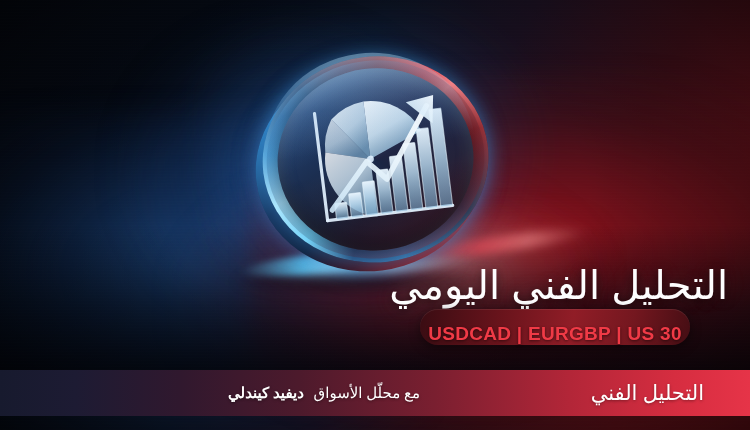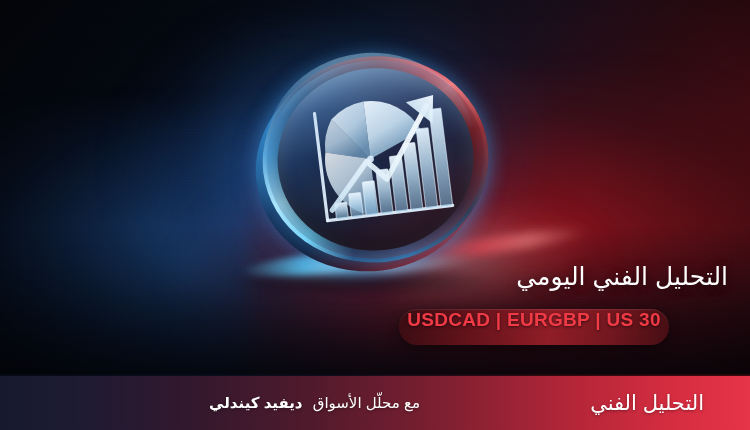--- a/index.html
+++ b/index.html
@@ -322,78 +322,79 @@
     background: radial-gradient(ellipse at 50% 50%,
       rgba(0,0,0,0.62) 0%, rgba(0,0,0,0.28) 48%, rgba(0,0,0,0) 78%);
     filter: blur(6px);
   }
 
   
   .headline {
     position: absolute;
     right: 22px;
     top: 262px;
-    font-size: 25px;
+    font-size: 40px;
     font-weight: 400;
     letter-spacing: 0.5px;
     color: #fdfdfe;
     text-shadow: 0 2px 10px rgba(0,0,0,0.65), 0 0 22px rgba(255,190,190,0.18);
     white-space: nowrap;
     direction: rtl;
   }
 
   
   .badge {
     position: absolute;
-    left: 399px;
+    left: 420px;
     top: 309px;
     width: 270px;
     height: 36px;
     border-radius: 18px;
     background: linear-gradient(100deg,
       rgba(58,12,18,0.92) 0%,
       rgba(108,20,28,0.95) 30%,
       rgba(150,30,40,0.95) 56%,
       rgba(120,24,32,0.95) 78%,
       rgba(72,14,20,0.92) 100%);
     box-shadow:
       inset 0 1px 0 rgba(255,255,255,0.08),
       0 3px 12px rgba(0,0,0,0.45);
     display: flex;
-    align-items: flex-start;
+    align-items: flex-end;
     justify-content: center;
   }
   .badge-text {
     font-size: 19px;
     font-weight: bold;
     color: #f03a46;
     letter-spacing: 0.3px;
     direction: ltr;
     text-shadow: 0 1px 3px rgba(0,0,0,0.55);
     white-space: nowrap;
   }
 
   
   .bottom-bar {
     position: absolute;
     left: 0;
     right: 0;
-    bottom: 0;
-    height: 54px;
+    bottom: 14px;
+    height: 46px;
     background: linear-gradient(90deg,
       #171a2e 0%,
       #1d1b33 10%,
       #30182e 24%,
       #4d1a2c 40%,
       #7a1f30 58%,
       #b32638 76%,
       #d62d40 90%,
       #e63448 100%);
     display: flex;
     align-items: center;
+    font-family: Liberation Serif, serif;
   }
   .bar-credit {
     position: absolute;
     right: 330px;
     font-size: 15px;
     color: #ffffff;
     white-space: nowrap;
     direction: rtl;
     text-shadow: 0 1px 3px rgba(0,0,0,0.4);
   }

